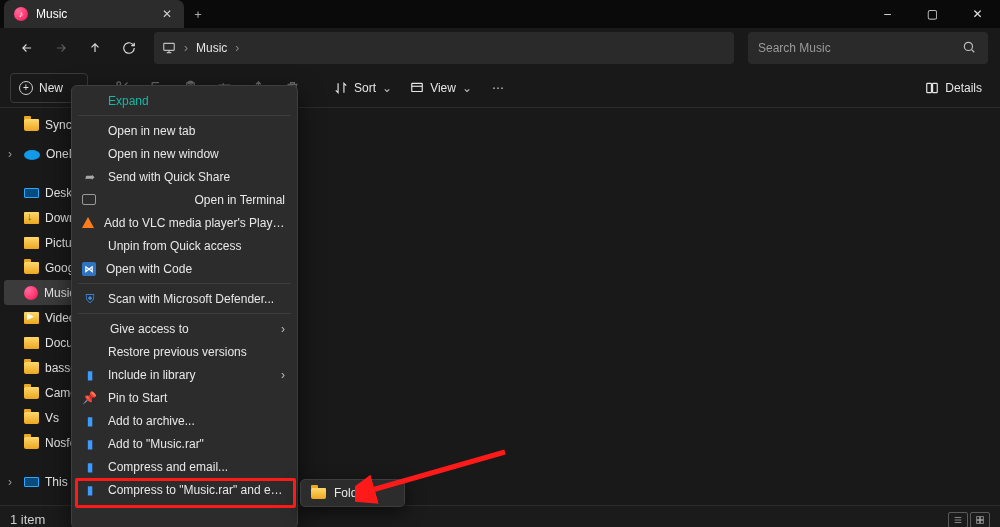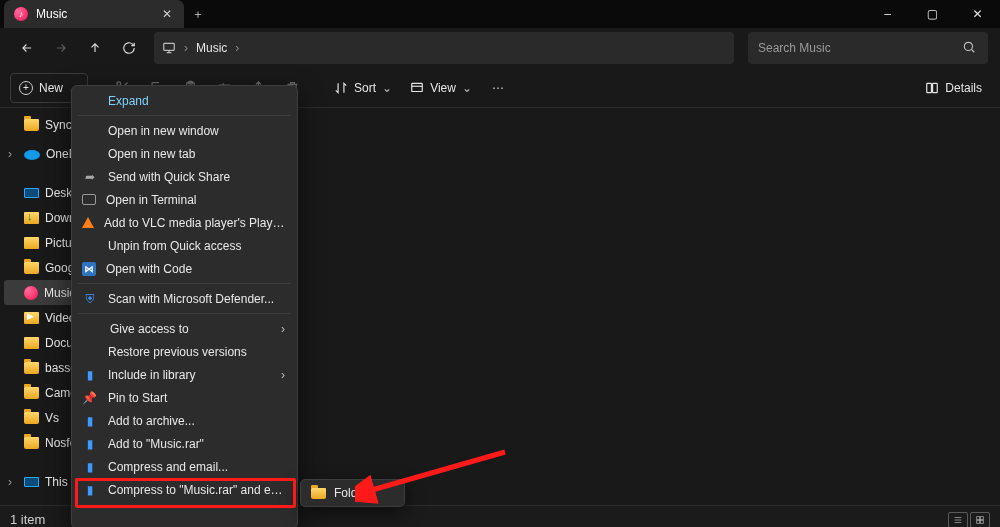--- a/index.html
+++ b/index.html
@@ -57,21 +57,21 @@
 
     .content { flex:1; background:#191919; }
 
     .status { height:28px; background:#1b1b1b; border-top:1px solid #2b2b2b; display:flex; align-items:center; padding:0 10px; gap:12px; color:#cfcfcf; font-size:13px;}
     .status .r { margin-left:auto; display:flex; gap:2px;}
     .status .vic { width:20px; height:16px; border:1px solid #5a5a5a; border-radius:2px; display:flex; align-items:center; justify-content:center;}
 
     
     .ctx { position:absolute; left:71px; top:85px; width:227px; background:#2c2c2c; border:1px solid #3d3d3d; border-radius:6px; box-shadow:0 8px 24px rgba(0,0,0,0.6); padding:4px 0; z-index:10; font-size:12px; }
     .ctx .itm { height:28px; display:flex; align-items:center; padding:0 12px 0 10px; gap:10px; color:#e8e8e8; position:relative; }
-    .ctx .itm.dis { color:#7dd3fc; }
+    .ctx .itm.dis { color:#14b8a6; }
     .ctx .itm .mic { width:16px; height:16px; display:flex; align-items:center; justify-content:center; color:#a9a9a9; font-size:12px;}
     .ctx .itm .mic.empty { }
     .ctx .itm .arr { margin-left:auto; color:#bdbdbd; }
     .ctx .sep { height:1px; background:#3d3d3d; margin:3px 6px; }
     .ctx .itm .txt { flex:1; white-space:nowrap; overflow:hidden; text-overflow:ellipsis; }
     .ctx .mic.vlc { width:0;height:0;border-left:6px solid transparent;border-right:6px solid transparent;border-bottom:11px solid #ff7d19;}
     .ctx .mic.shield { color:#3d9bff; }
     .ctx .mic.term { width:14px;height:11px;border:1px solid #999;border-radius:2px;}
     .ctx .mic.books { color:#3d9bff; }
     .ctx .mic.pin{color:#bdbdbd}
@@ -299,31 +299,31 @@
 </div>
 
 <div class="ctx" id="ctx">
     <div class="itm dis" style="height: 22px;">
       <span class="mic empty"></span>
       <span class="txt">Expand</span>
     </div>
     <div class="sep"></div>
     <div class="itm" style="height: 23px;">
       <span class="mic empty"></span>
+      <span class="txt">Open in new tab</span>
+    </div>
+    <div class="itm" style="height: 23px;">
+      <span class="mic empty"></span>
       <span class="txt">Open in new window</span>
-    </div>
-    <div class="itm" style="height: 23px;">
-      <span class="mic empty"></span>
-      <span class="txt">Open in new tab</span>
     </div>
     <div class="itm" style="height: 23px;">
       <span class="mic share">➦</span>
       <span class="txt">Send with Quick Share</span>
     </div>
-    <div class="itm" style="height: 23px;">
+    <div class="itm" style="height: 23px; text-align: right;">
       <span class="mic term"></span>
       <span class="txt">Open in Terminal</span>
     </div>
     <div class="itm" style="height: 23px;">
       <span class="mic vlc"></span>
       <span class="txt">Add to VLC media player's Playlist</span>
     </div>
     <div class="itm" style="height: 23px;">
       <span class="mic empty"></span>
       <span class="txt">Unpin from Quick access</span>

